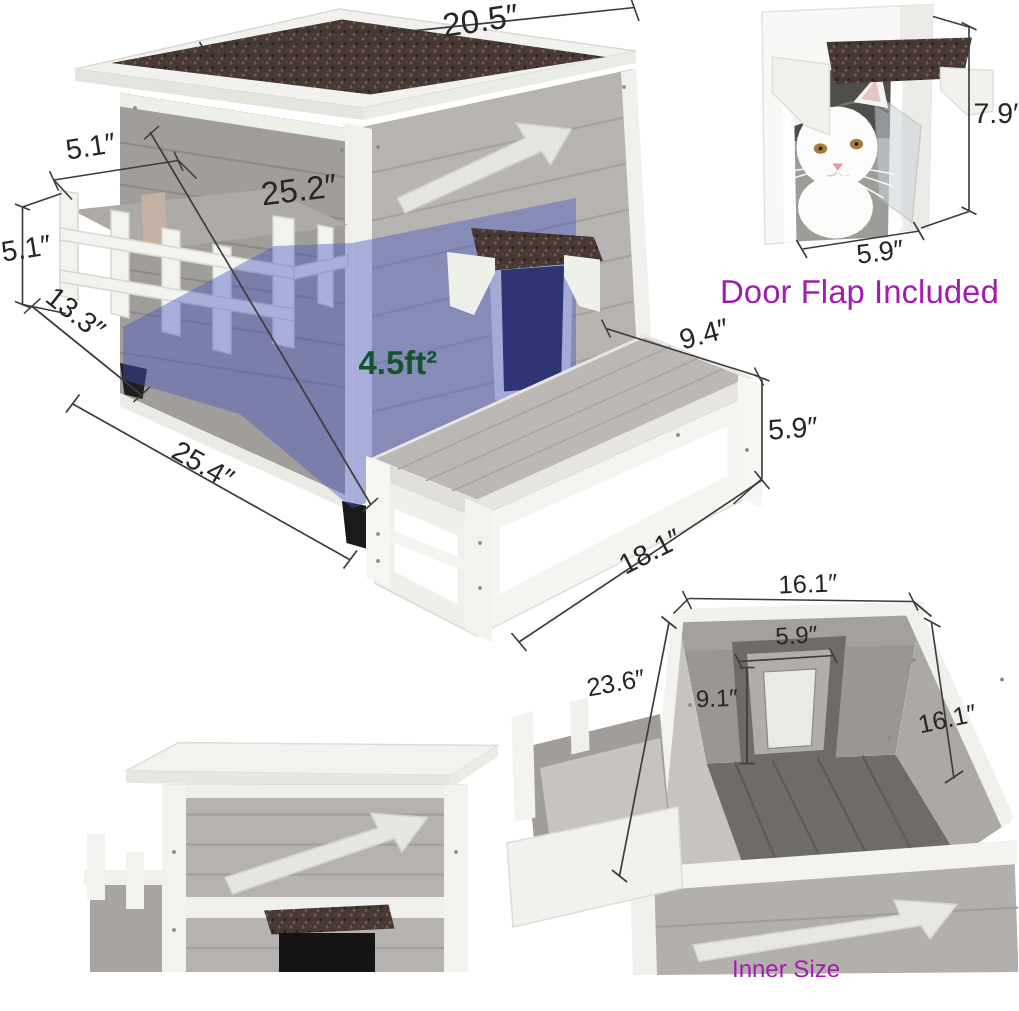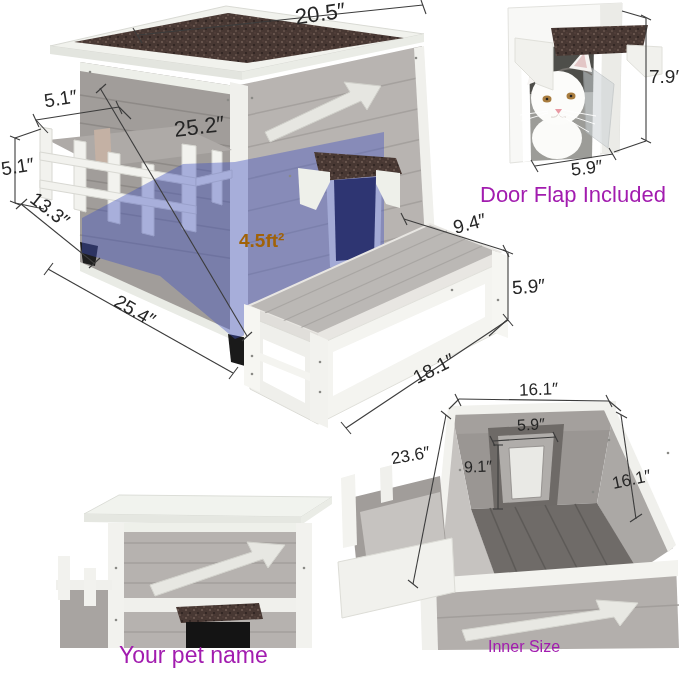--- a/index.html
+++ b/index.html
@@ -10,21 +10,21 @@
              font-family:"Liberation Sans",sans-serif;}
   .caption{position:absolute;color:#a21caf;white-space:nowrap;line-height:1;
            font-family:"Liberation Sans",sans-serif;}
   
   .lbl-roof-width     {left:295px;top:3px;  font-size:22px;transform:rotate(-8deg);}
   .lbl-balcony-depth  {left:44px; top:89px; font-size:19px;transform:rotate(-9deg);}
   .lbl-height         {left:174px;top:116px;font-size:22px;transform:rotate(-7deg);}
   .lbl-balcony-height {left:1px;  top:157px;font-size:19px;transform:rotate(-9deg);}
   .lbl-base-depth     {left:28px; top:200px;font-size:19px;transform:rotate(38deg);}
   .lbl-base-width     {left:113px;top:301px;font-size:19px;transform:rotate(30deg);}
-  .lbl-floor-area     {left:239px;top:231px;font-size:19px;font-weight:bold;color:#a16207;}
+  .lbl-floor-area     {left:239px;top:231px;font-size:22px;font-weight:bold;color:#14532d;}
   
   .lbl-flap-height    {left:649px;top:67px; font-size:19px;}
   .lbl-flap-width     {left:571px;top:159px;font-size:18px;transform:rotate(-7deg);}
   .lbl-flap-caption   {left:480px;top:184px;font-size:22px;}
   
   .lbl-platform-depth {left:453px;top:214px;font-size:19px;transform:rotate(-15deg);}
   .lbl-platform-height{left:512px;top:277px;font-size:19px;transform:rotate(-4deg);}
   .lbl-platform-width {left:412px;top:359px;font-size:19px;transform:rotate(-27deg);}
   
   .lbl-front-caption  {left:119px;top:644px;font-size:23px;}
@@ -349,21 +349,20 @@
   <div class="dim-label lbl-floor-area">4.5ft²</div>
 
   <div class="dim-label lbl-flap-height">7.9″</div>
   <div class="dim-label lbl-flap-width">5.9″</div>
   <div class="caption lbl-flap-caption">Door Flap Included</div>
 
   <div class="dim-label lbl-platform-depth">9.4″</div>
   <div class="dim-label lbl-platform-height">5.9″</div>
   <div class="dim-label lbl-platform-width">18.1″</div>
 
-  <div class="caption lbl-front-caption">Your pet name</div>
 
   <div class="dim-label lbl-inner-width">16.1″</div>
   <div class="dim-label lbl-inner-door-w">5.9″</div>
   <div class="dim-label lbl-inner-door-h">9.1″</div>
   <div class="dim-label lbl-inner-depth">16.1″</div>
   <div class="dim-label lbl-balcony-length">23.6″</div>
   <div class="caption lbl-inner-caption">Inner Size</div>
 
 </div>
 

